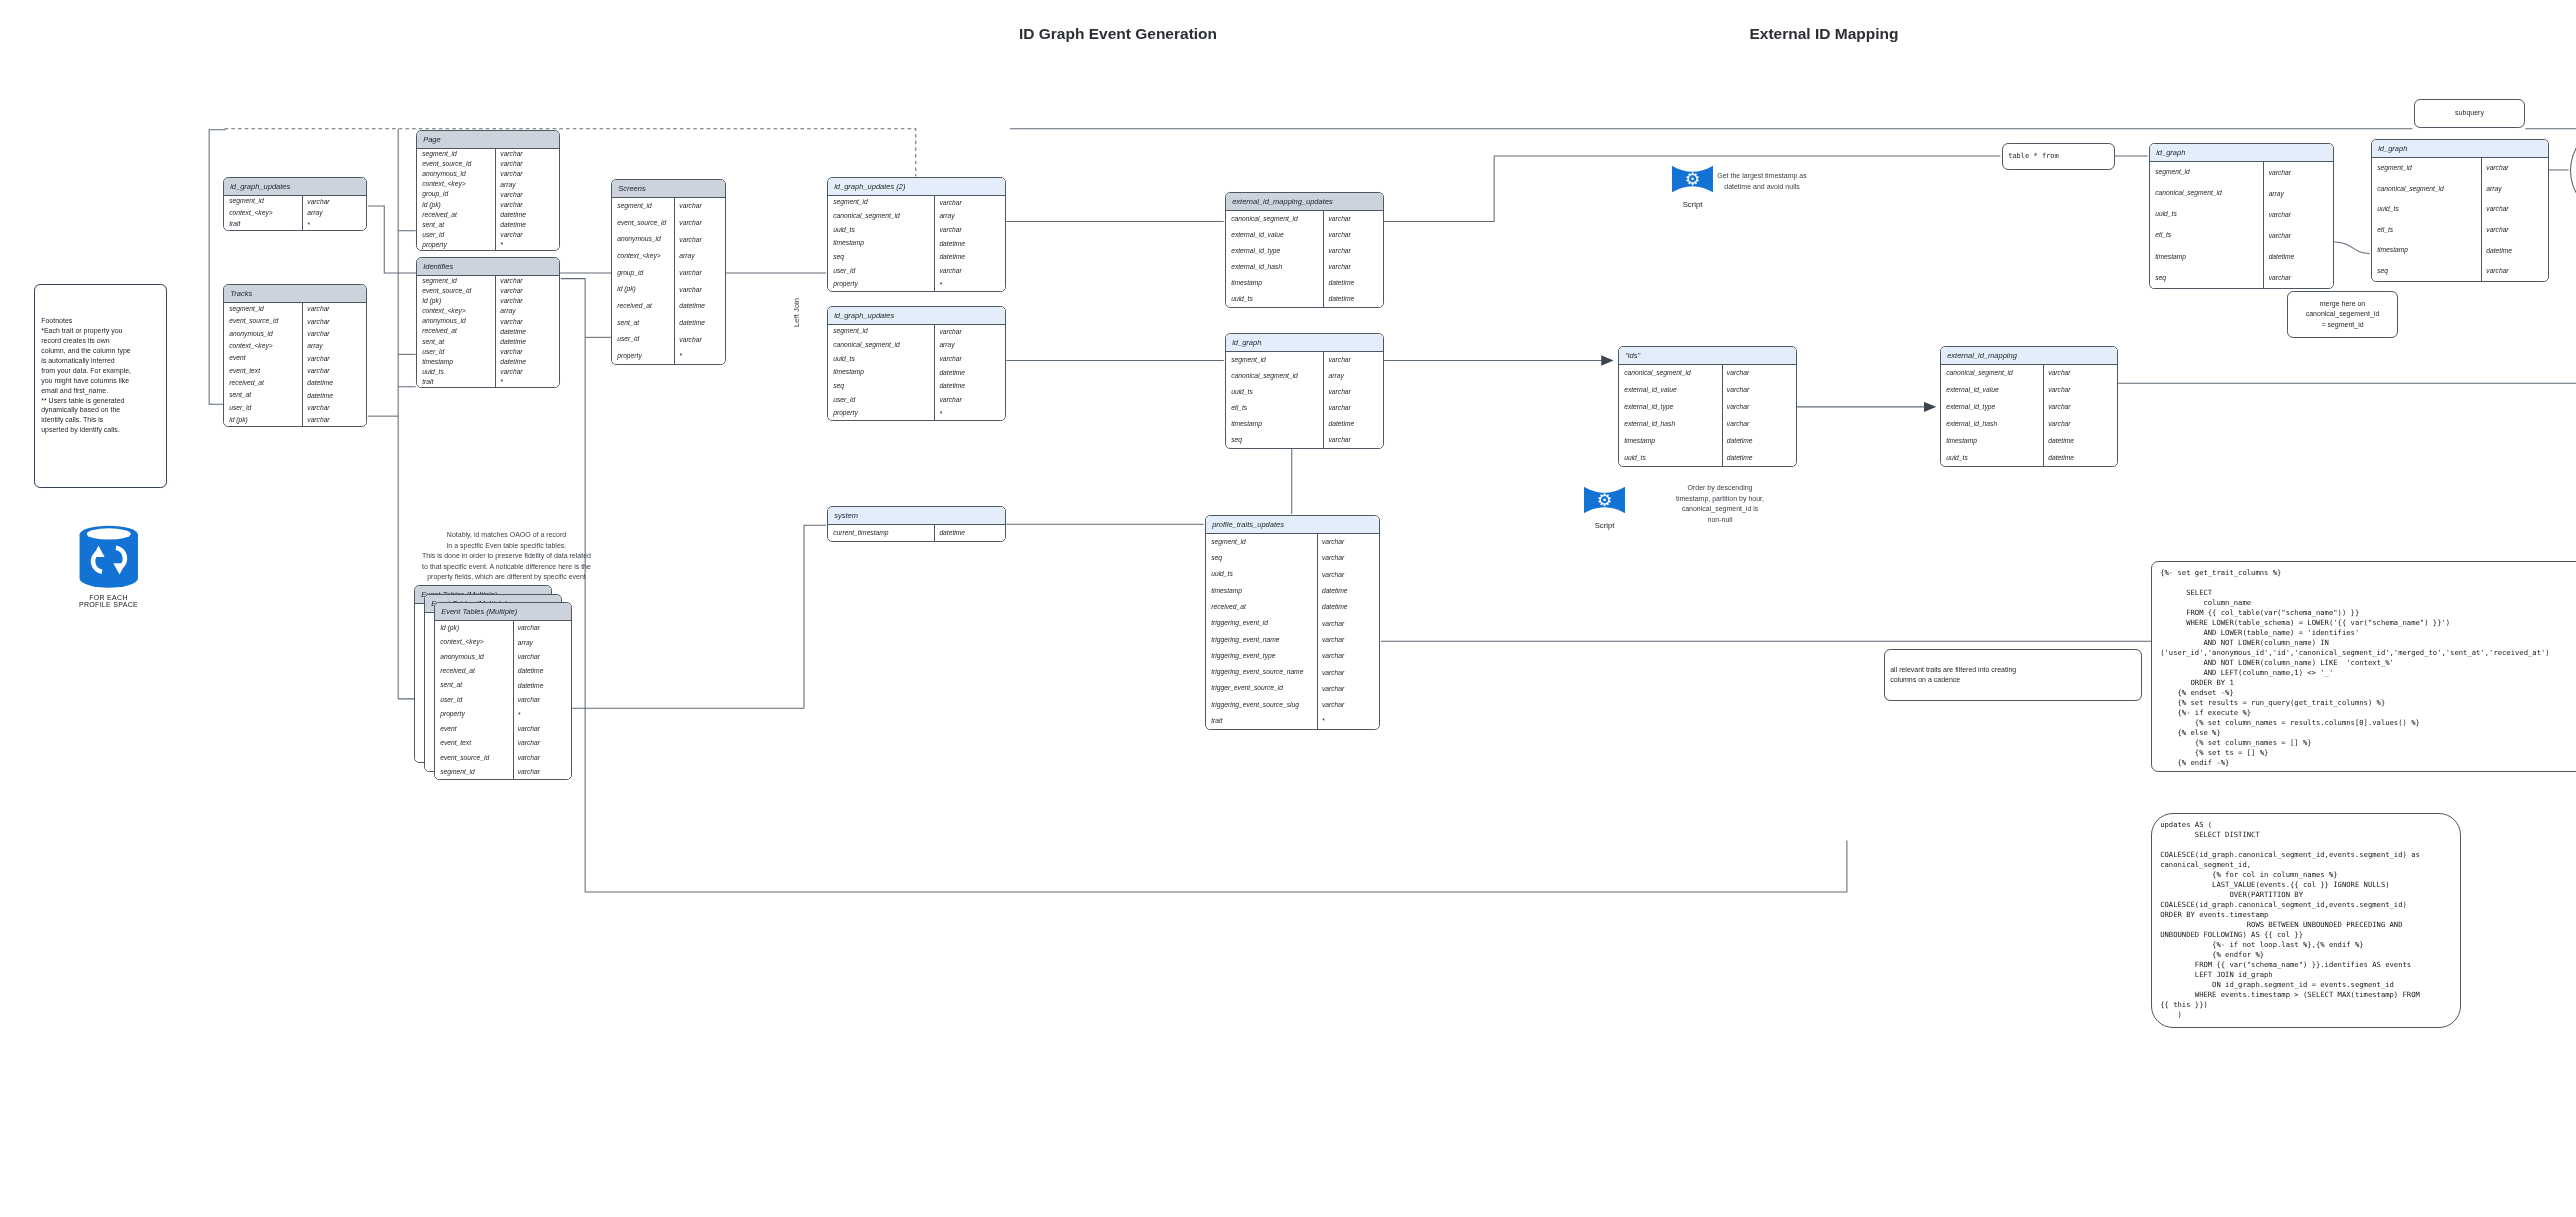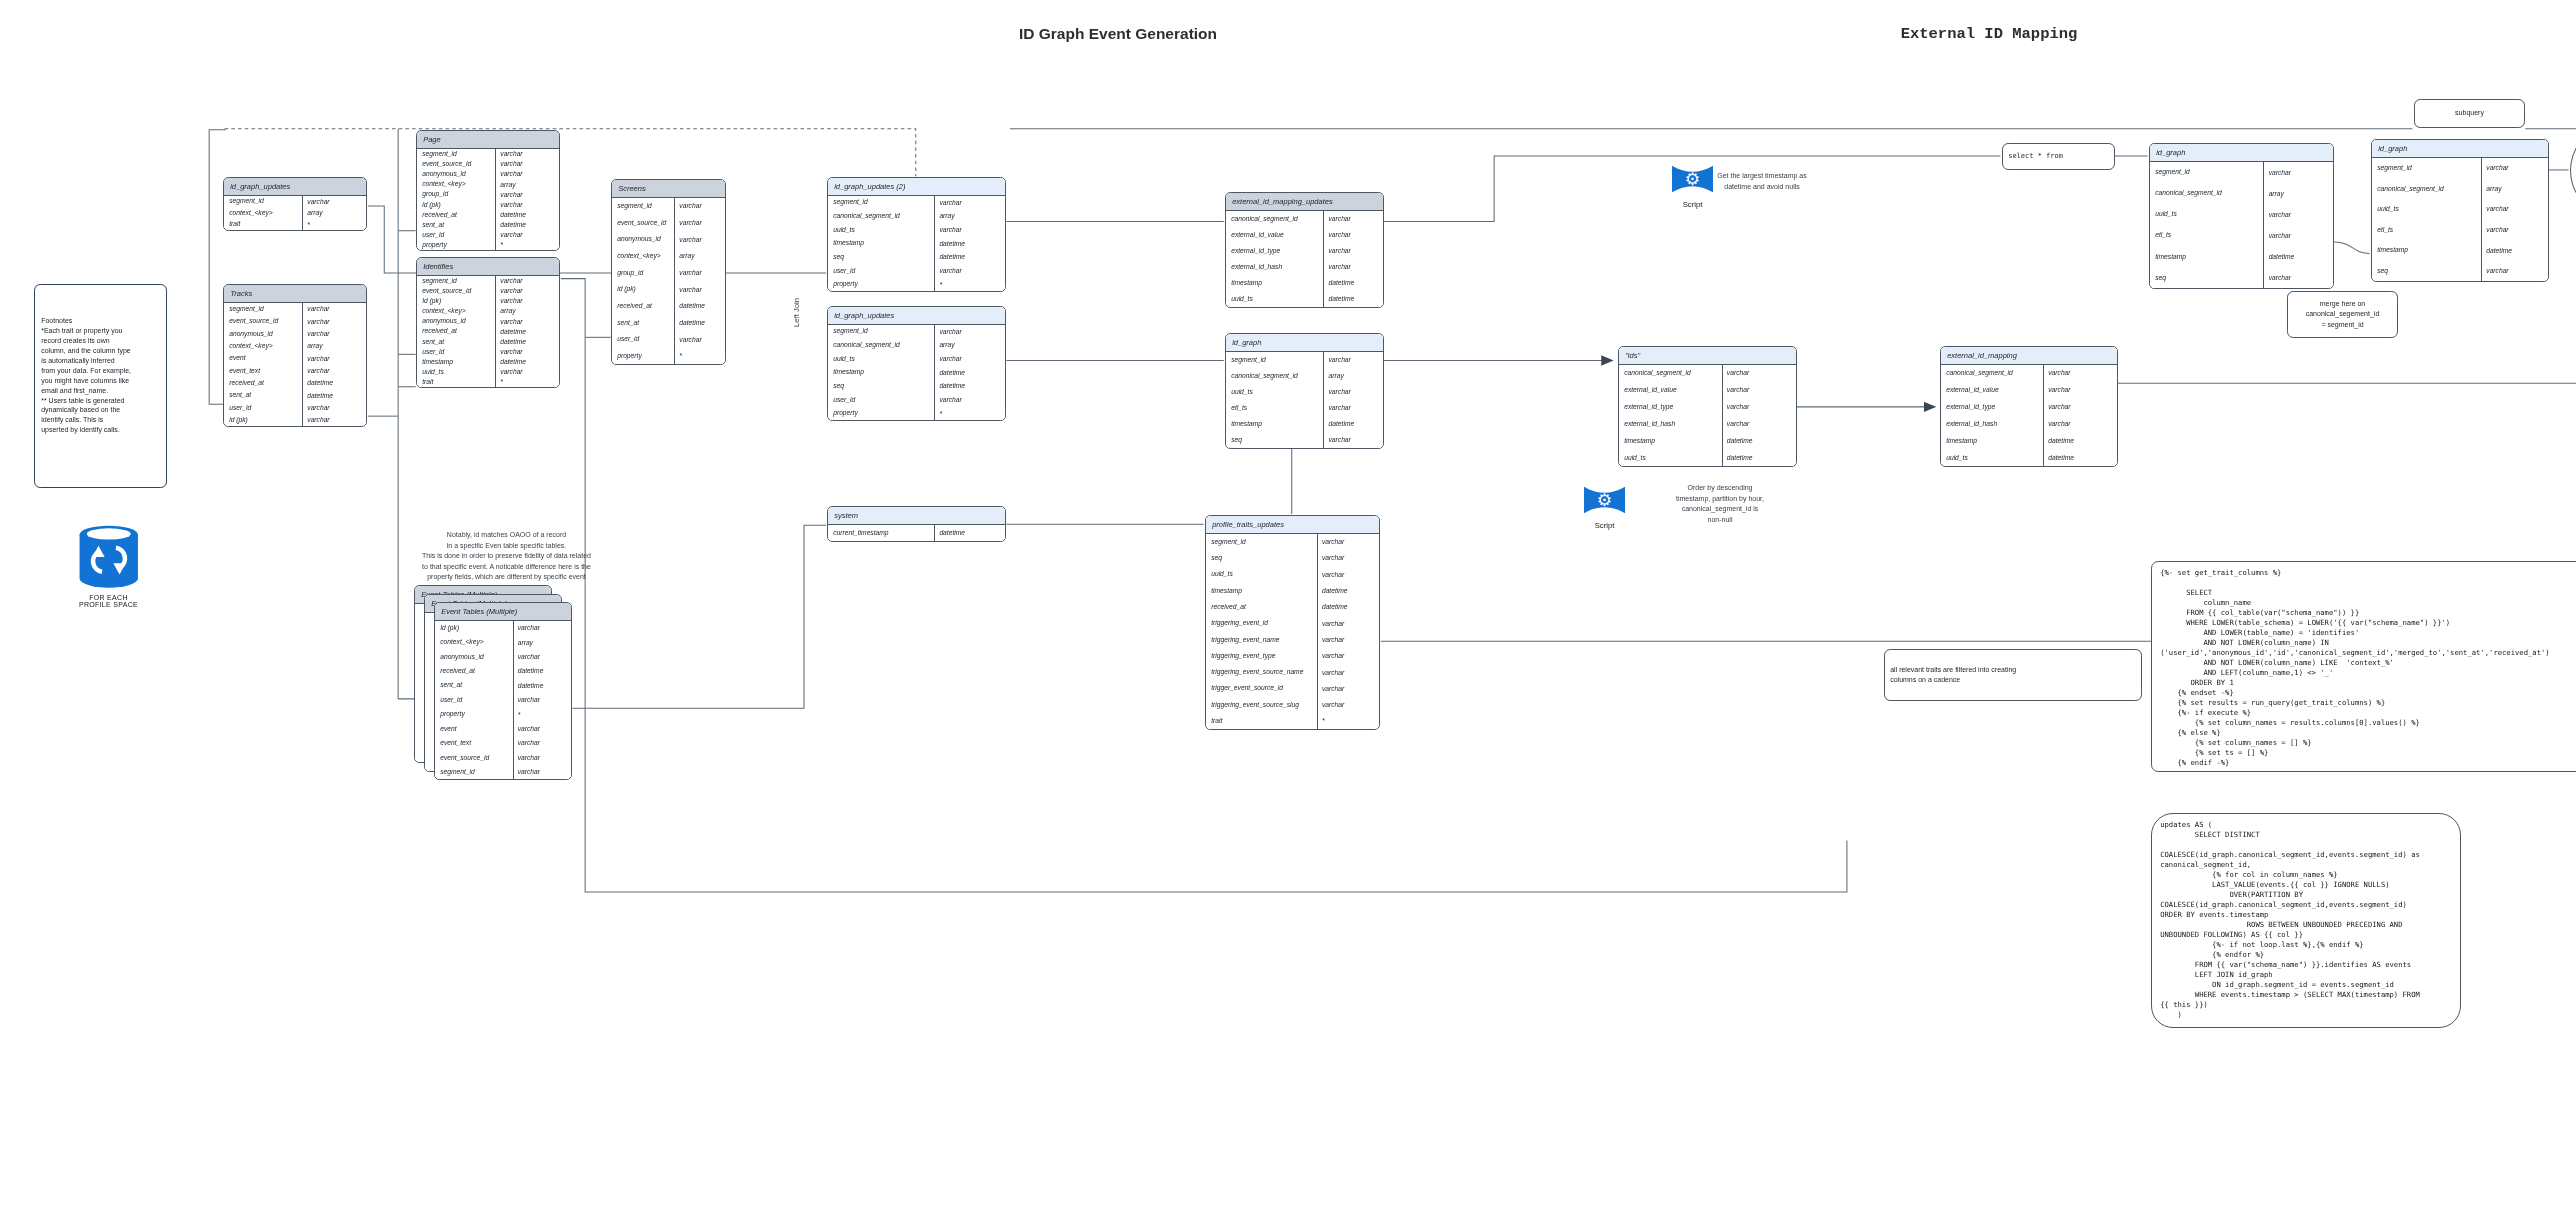--- a/index.html
+++ b/index.html
@@ -84,21 +84,21 @@
       <path d="M5813,960 V744"></path>
       <path d="M5980,1025 H6088 Q6100,1025 6100,1040 V1151 H6136"></path>
       <path d="M5980,1430 H6100 V983 H6136"></path>
       <path d="M5813,1190 V1350"></path>
       <path d="M5813,610 V960"></path>
       <path d="M6070,744 V700 H6126" marker-end="url(#arr)"></path>
     </g>
   </svg>
 
   <div class="sec-title" style="left:1118px;top:25px;">ID Graph Event Generation</div>
-  <div class="sec-title" style="left:1989px;top:25px;font-family:Liberation Mono, monospace;">External ID Mapping</div>
+  <div class="sec-title" style="left:1824px;top:25px;">External ID Mapping</div>
 
 
   <div class="footbox">Footnotes
 *Each trait or property you
 record creates its own
 column, and the column type
 is automatically inferred
 from your data. For example,
 you might have columns like
 email and  first_name.
@@ -743,21 +743,21 @@
 in a specific Even table  specific tables.
 This is done in order to preserve fidelity of data related
 to that specific event.  A noticable difference here is the
 property fields, which are different by specific event</div>
     <div class="nplain" style="left: 1695px; top: 171px; width: 134px;">Get the largest timestamp as
 datetime and avoid nulls</div>
     <div class="nplain" style="left: 1648px; top: 483px; width: 144px;">Order by descending
 timestamp, partition by hour,
 canonical_segment_id is
 non-null</div>
-    <div class="nbox mono left-align" style="left: 2002px; top: 143px; width: 113px; height: 27px;">select * from</div>
+    <div class="nbox mono left-align" style="left: 2002px; top: 143px; width: 113px; height: 27px;">table * from</div>
     <div class="nbox" style="left: 2414px; top: 99px; width: 111px; height: 29px;">subquery</div>
     <div class="nbox" style="left: 2287px; top: 291px; width: 111px; height: 47px;">merge here on
 canonical_segement_id
 = segment_id</div>
     <div class="nbox left-align" style="left: 1884px; top: 649px; width: 258px; height: 52px;">all relevant traits are filtered into creating
 columns on a cadence</div>
     <div class="ncode" style="left: 2151px; top: 561px; width: 451px; height: 211px;">{%- set get_trait_columns %}
 
       SELECT
           column_name

